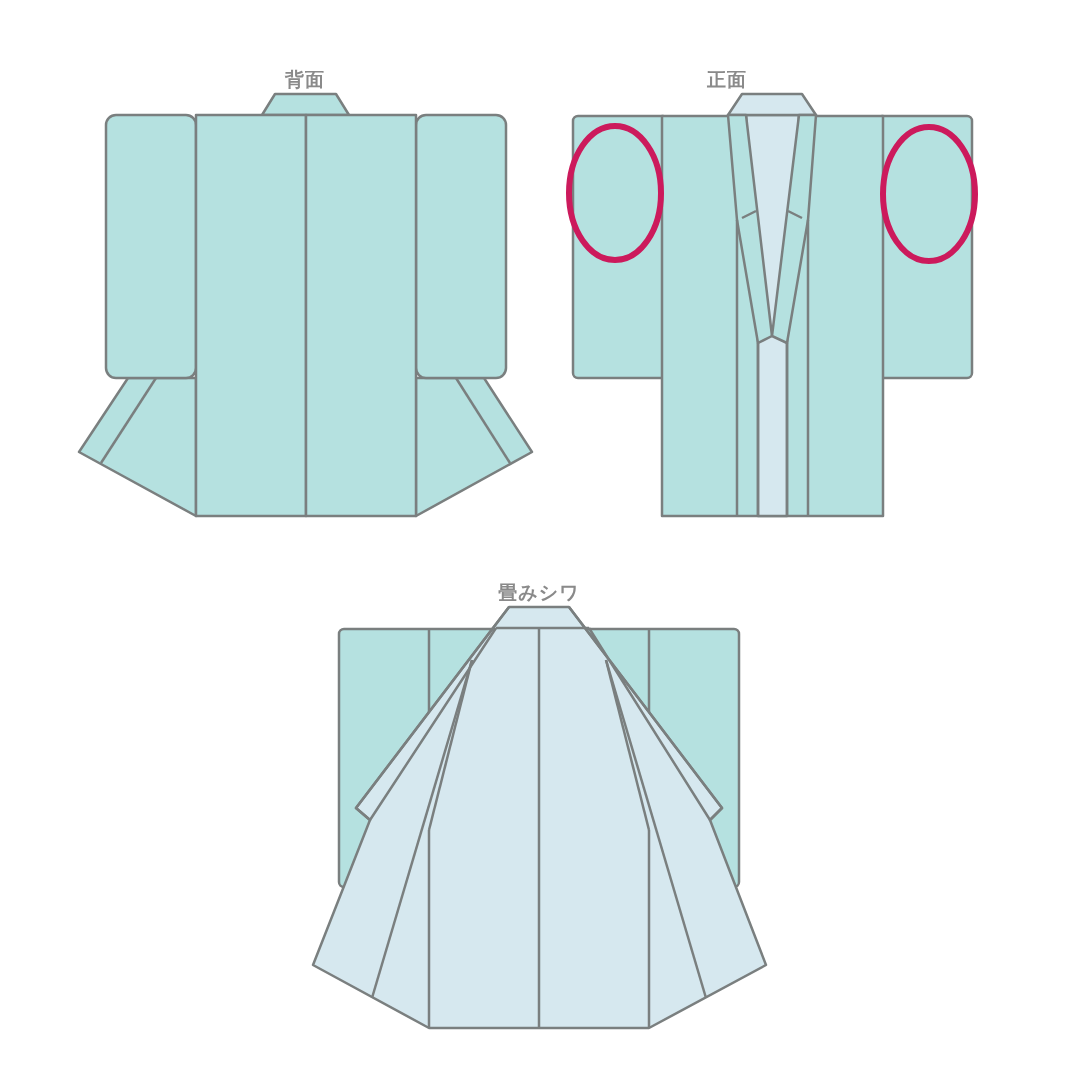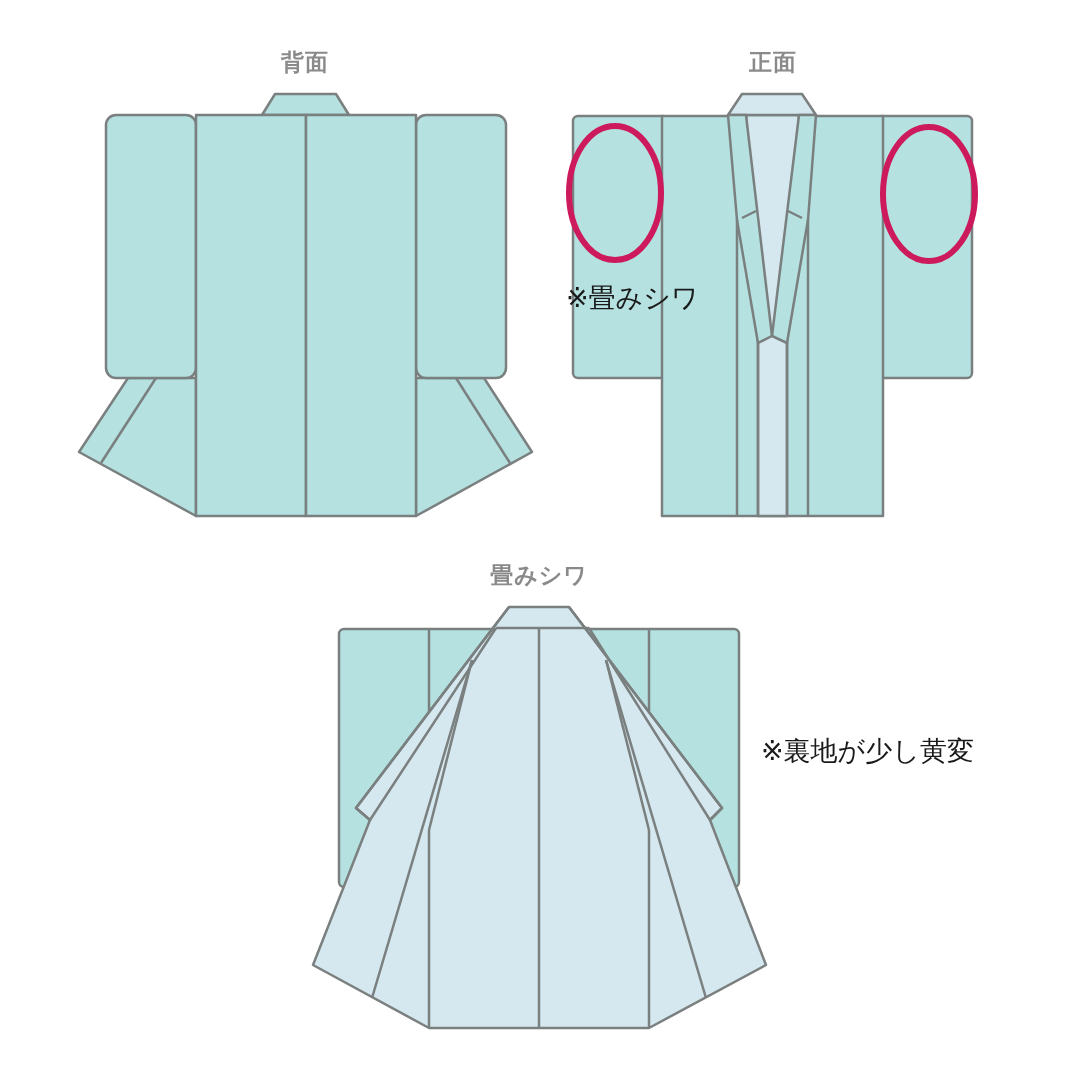--- a/index.html
+++ b/index.html
@@ -1,20 +1,20 @@
 <!DOCTYPE html>
 <html><head>
   <meta charset="utf-8">
   <style>
     html, body { margin: 0; padding: 0; background: #ffffff; }
     #stage { position: relative; width: 1080px; height: 1080px; overflow: hidden; background: #ffffff; }
     svg { position: absolute; left: 0; top: 0; }
     .view-label {
       position: absolute; font-family: Liberation Serif, serif; font-weight: bold;
-      font-size: 23px; color: #8a8a8a; transform: translateX(-50%); white-space: nowrap; letter-spacing: 1px;
+      font-size: 19px; color: #8a8a8a; transform: translateX(-50%); white-space: nowrap; letter-spacing: 1px; margin-top: 20px;
     }
     .note {
       position: absolute; font-family: "DejaVu Sans", sans-serif; font-size: 27px;
       color: #1a1a1a; white-space: nowrap;
     }
   </style>
 </head>
 <body>
 
 <div id="stage">
@@ -82,19 +82,17 @@
         <line x1="606" y1="660" x2="706" y2="998"></line>
         <line x1="539" y1="628" x2="539" y2="1028"></line>
       </g>
     </g>
 
     <ellipse cx="615" cy="193" rx="46" ry="67" fill="none" stroke="#cc1a5c" stroke-width="6"></ellipse>
     <ellipse cx="929" cy="194" rx="46" ry="67" fill="none" stroke="#cc1a5c" stroke-width="6"></ellipse>
   </svg>
 
   <div class="view-label" style="left:305px; top:47px;">背面</div>
-  <div class="view-label" style="left:773px; top:47px;">正面</div>
+  <div class="view-label" style="left:727px; top:47px;">正面</div>
   <div class="view-label" style="left:539px; top:560px;">畳みシワ</div>
 
-  <div class="note" style="left:566px; top:280px;">※畳みシワ</div>
-  <div class="note" style="left:761px; top:733px;">※裏地が少し黄変</div>
 
 </div>
 
 </body></html>

